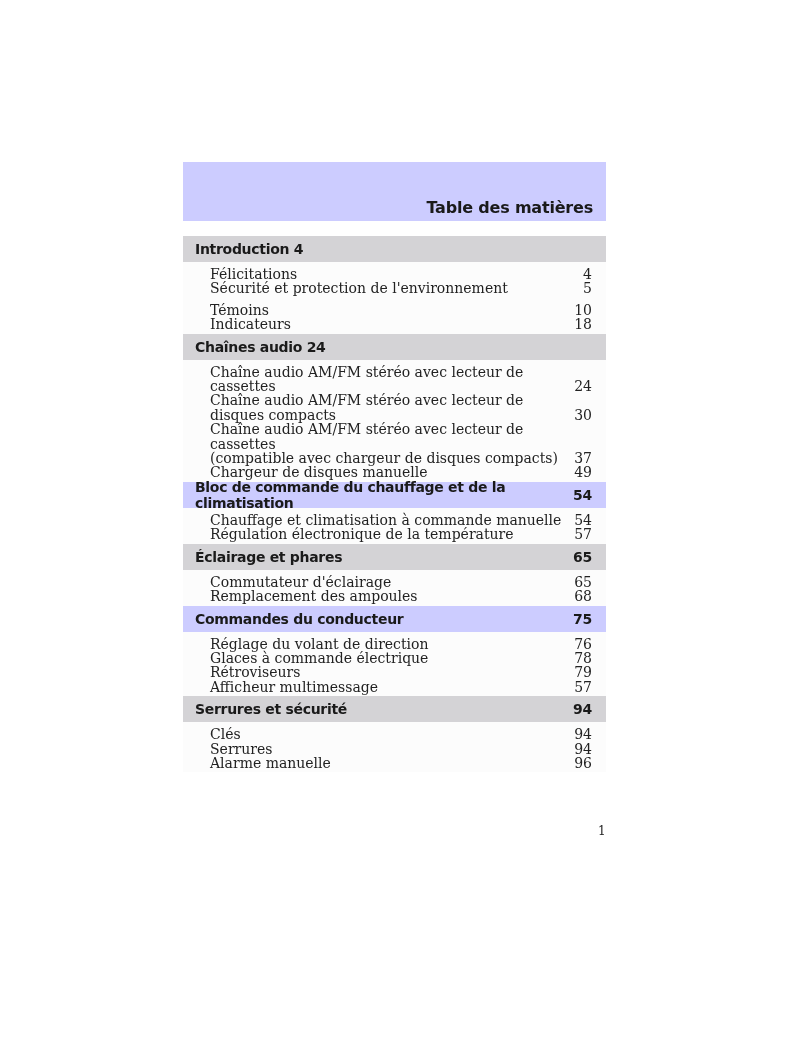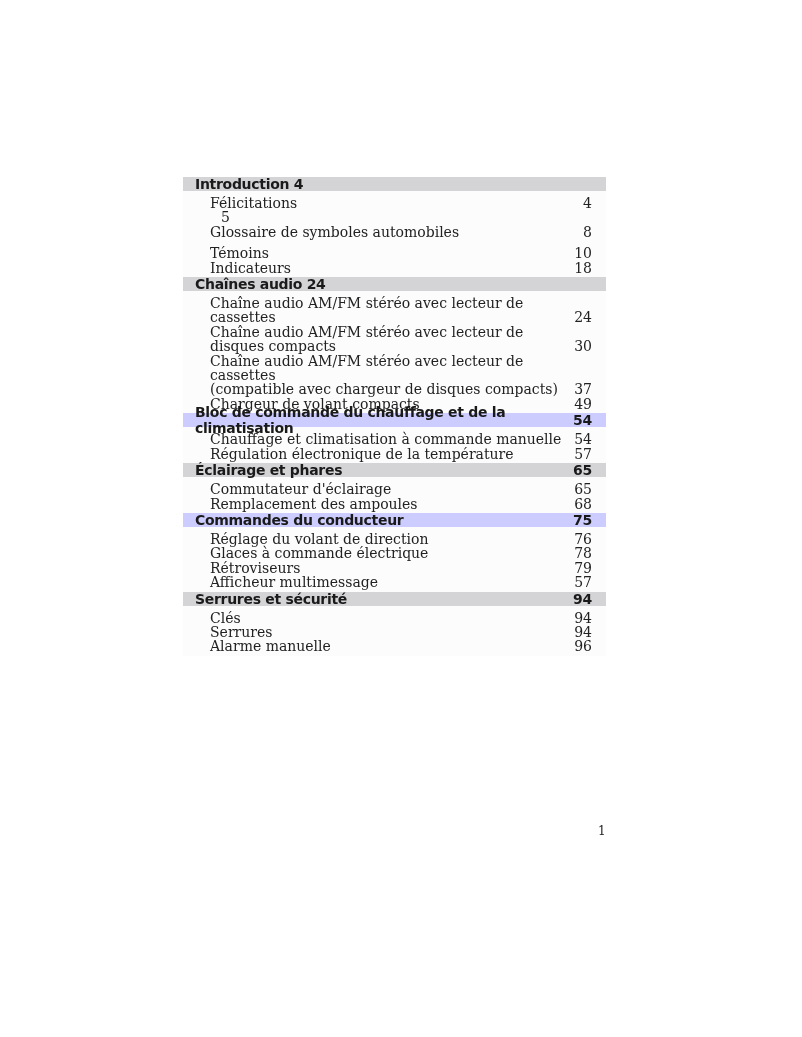--- a/index.html
+++ b/index.html
@@ -13,21 +13,21 @@
   .title-band {
     height: 59px; background: #ccccff; position: relative;
   }
   .title-band .title {
     position: absolute; right: 13px; bottom: 4px;
     font-family: "DejaVu Sans", sans-serif; font-weight: bold;
     font-size: 16px; color: #1a1a1a; letter-spacing: -0.2px;
   }
   .gap { height: 15px; }
   .section-head {
-    height: 14px; display: flex; align-items: center; justify-content: space-between;
+    height: 26px; display: flex; align-items: center; justify-content: space-between;
     padding: 0 14px 0 12px;
     font-family: "DejaVu Sans", sans-serif; font-weight: bold; font-size: 14px;
     color: #1a1a1a; letter-spacing: -0.3px;
   }
   .section-head.gray { background: #d4d3d6; }
   .section-head.blue { background: #ccccff; }
   .entries {
     background: #fcfcfc;
     padding: 5px 14px 2px 27px;
   }
@@ -39,37 +39,37 @@
   .entry .page { min-width: 20px; text-align: right; }
   .page-number {
     position: absolute; left: 598px; top: 824px;
     font-size: 12px; color: #222;
   }
 </style>
 </head>
 <body>
 
 <div class="toc">
+  <div class="title-band">
+    <span class="title">Table des matières</span>
+  </div>
   <div class="gap"></div>
   <div id="sections">
       <div class="section-head gray">
         <span>Introduction 4</span>
         <span></span>
       </div>
       <div class="entries">
         <div class="entry">
           <span class="label">Félicitations</span>
           <span class="page">4</span>
         </div>
         <div class="entry">
+          <span class="label">Sécurité et protection de l'environnement</span>
           <span class="page">5</span>
-        </div>
-        <div class="entry">
-          <span class="label">Glossaire de symboles automobiles</span>
-          <span class="page">8</span>
         </div>
       </div>
       <div class="entries">
         <div class="entry">
           <span class="label">Témoins</span>
           <span class="page">10</span>
         </div>
         <div class="entry">
           <span class="label">Indicateurs</span>
           <span class="page">18</span>
@@ -87,21 +87,21 @@
         <div class="entry">
           <span class="label">Chaîne audio AM/FM stéréo avec lecteur de disques compacts</span>
           <span class="page">30</span>
         </div>
         <div class="entry">
           <span class="label">Chaîne audio AM/FM stéréo avec lecteur de cassettes
 (compatible avec chargeur de disques compacts)</span>
           <span class="page">37</span>
         </div>
         <div class="entry">
-          <span class="label">Chargeur de volant compacts</span>
+          <span class="label">Chargeur de disques manuelle</span>
           <span class="page">49</span>
         </div>
       </div>
       <div class="section-head blue">
         <span>Bloc de commande du chauffage et de la climatisation</span>
         <span>54</span>
       </div>
       <div class="entries">
         <div class="entry">
           <span class="label">Chauffage et climatisation à commande manuelle</span>

